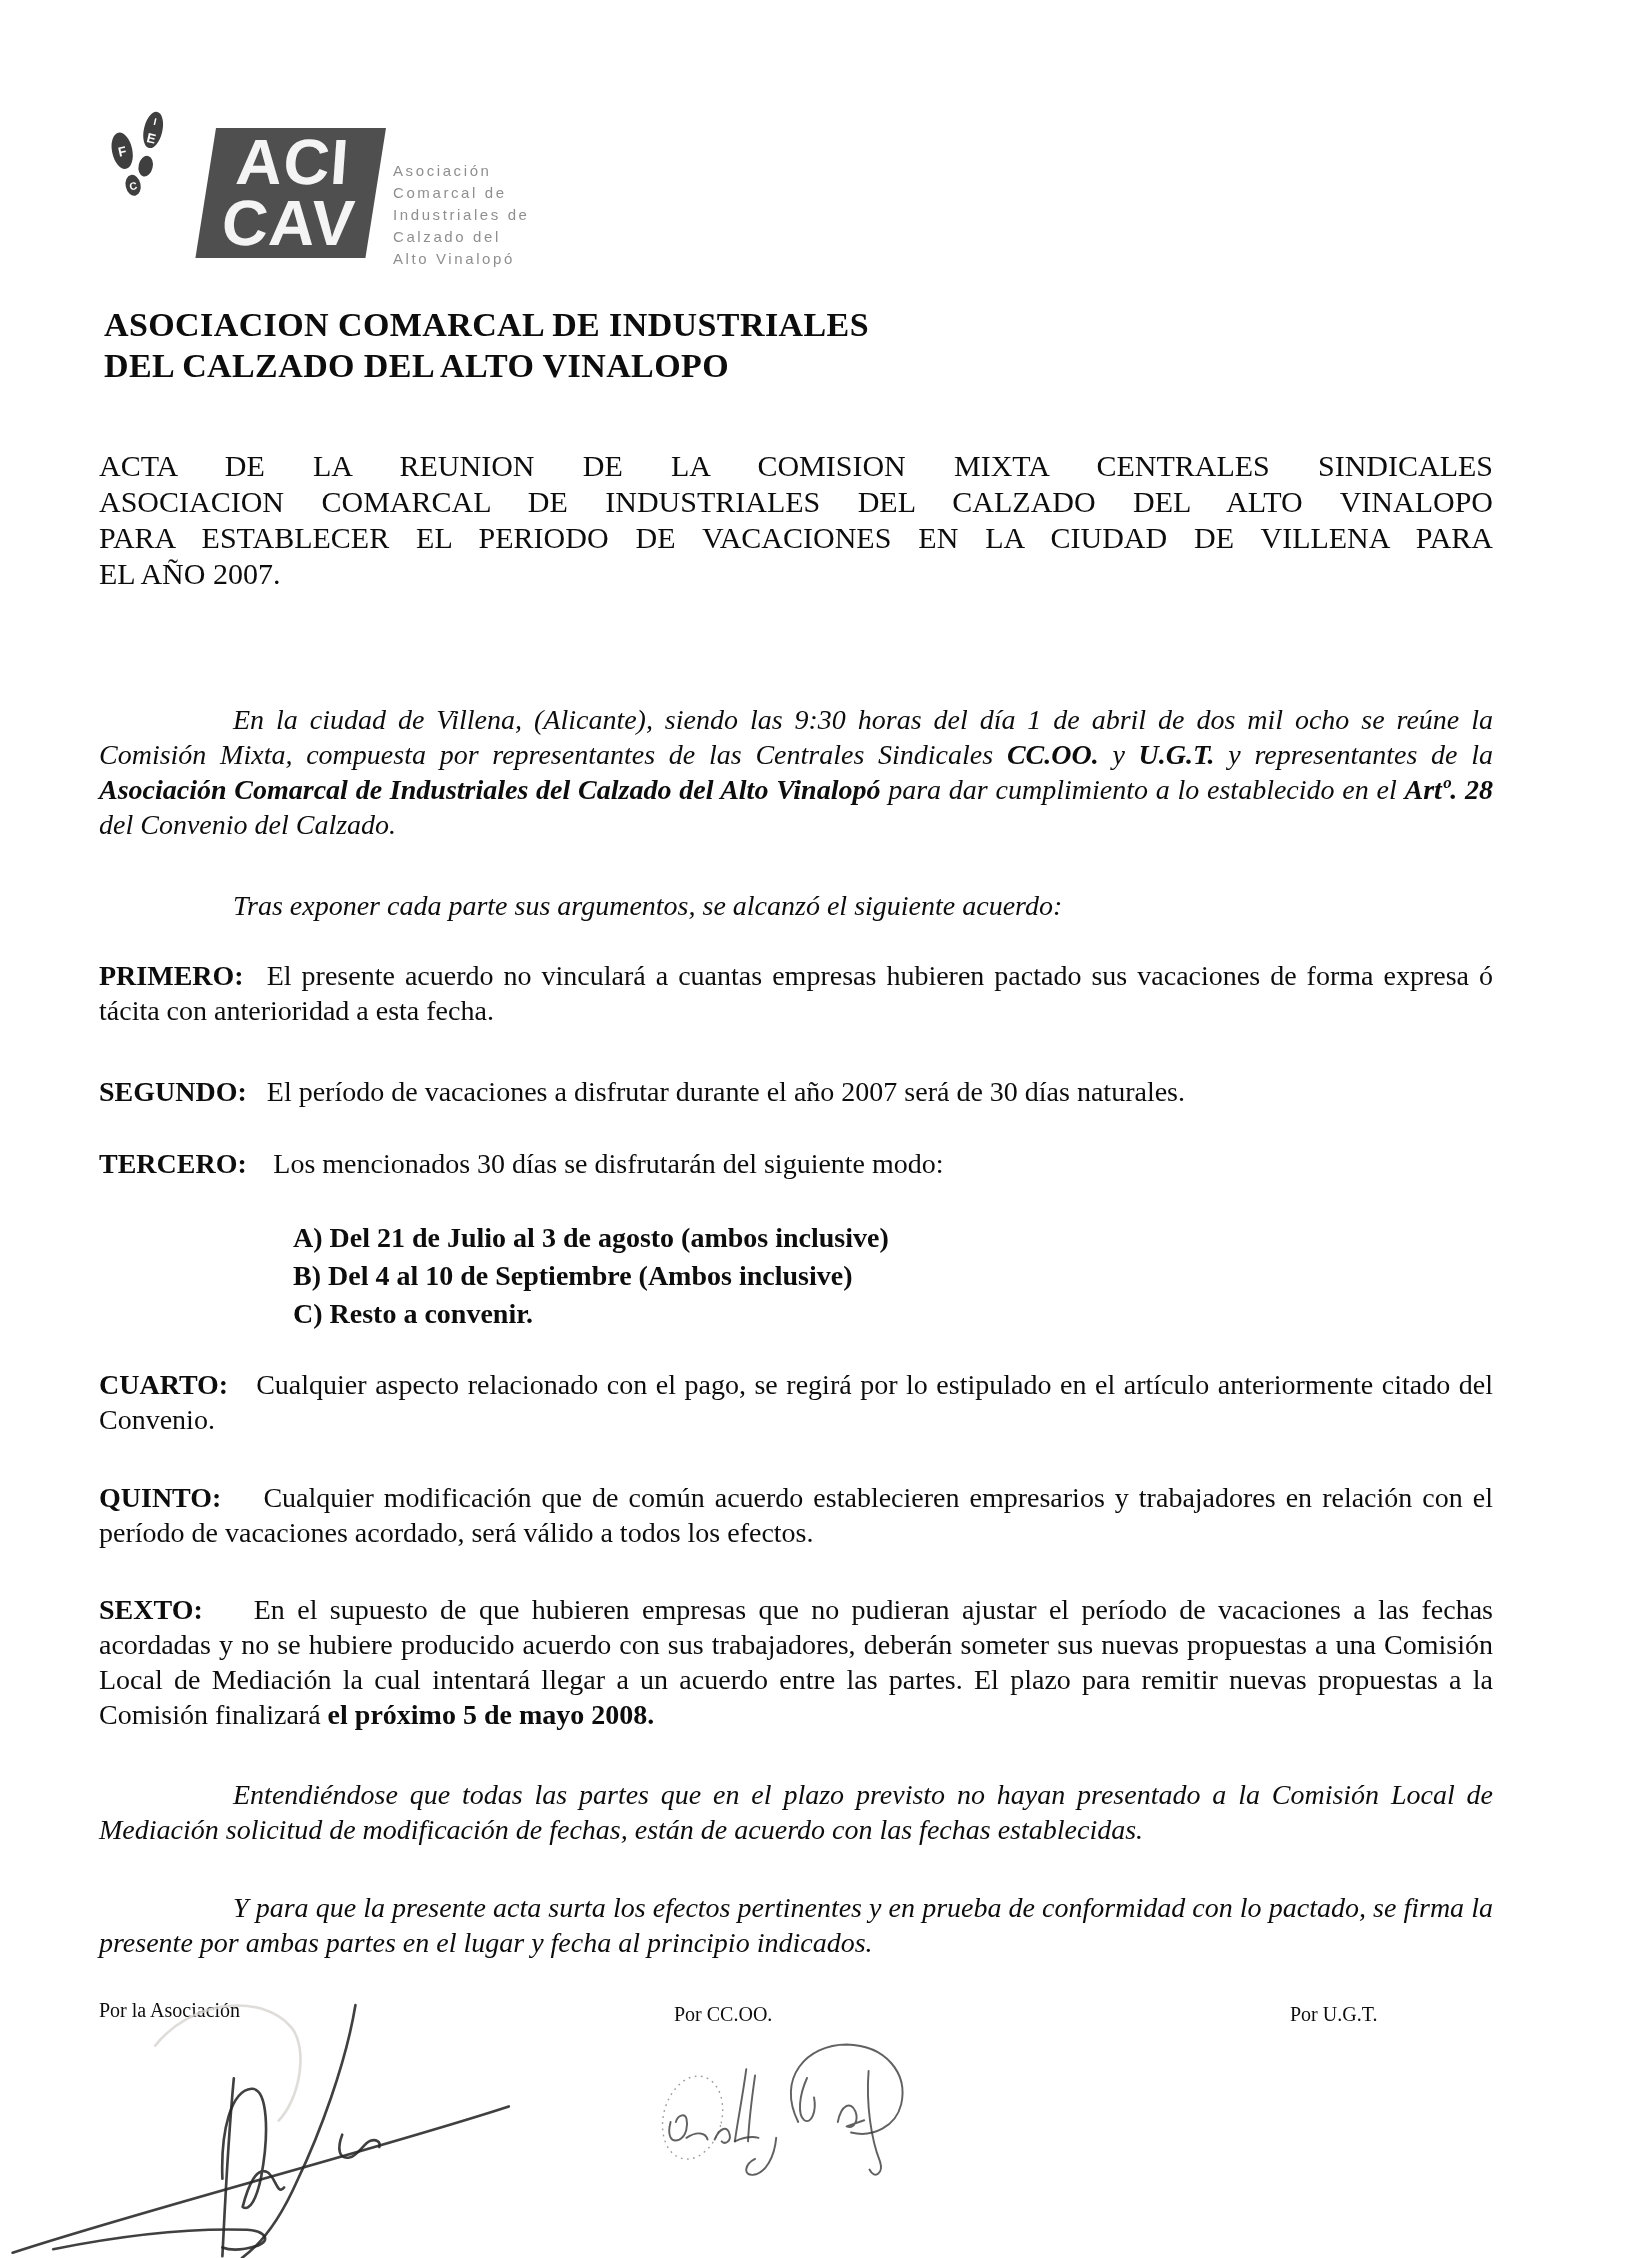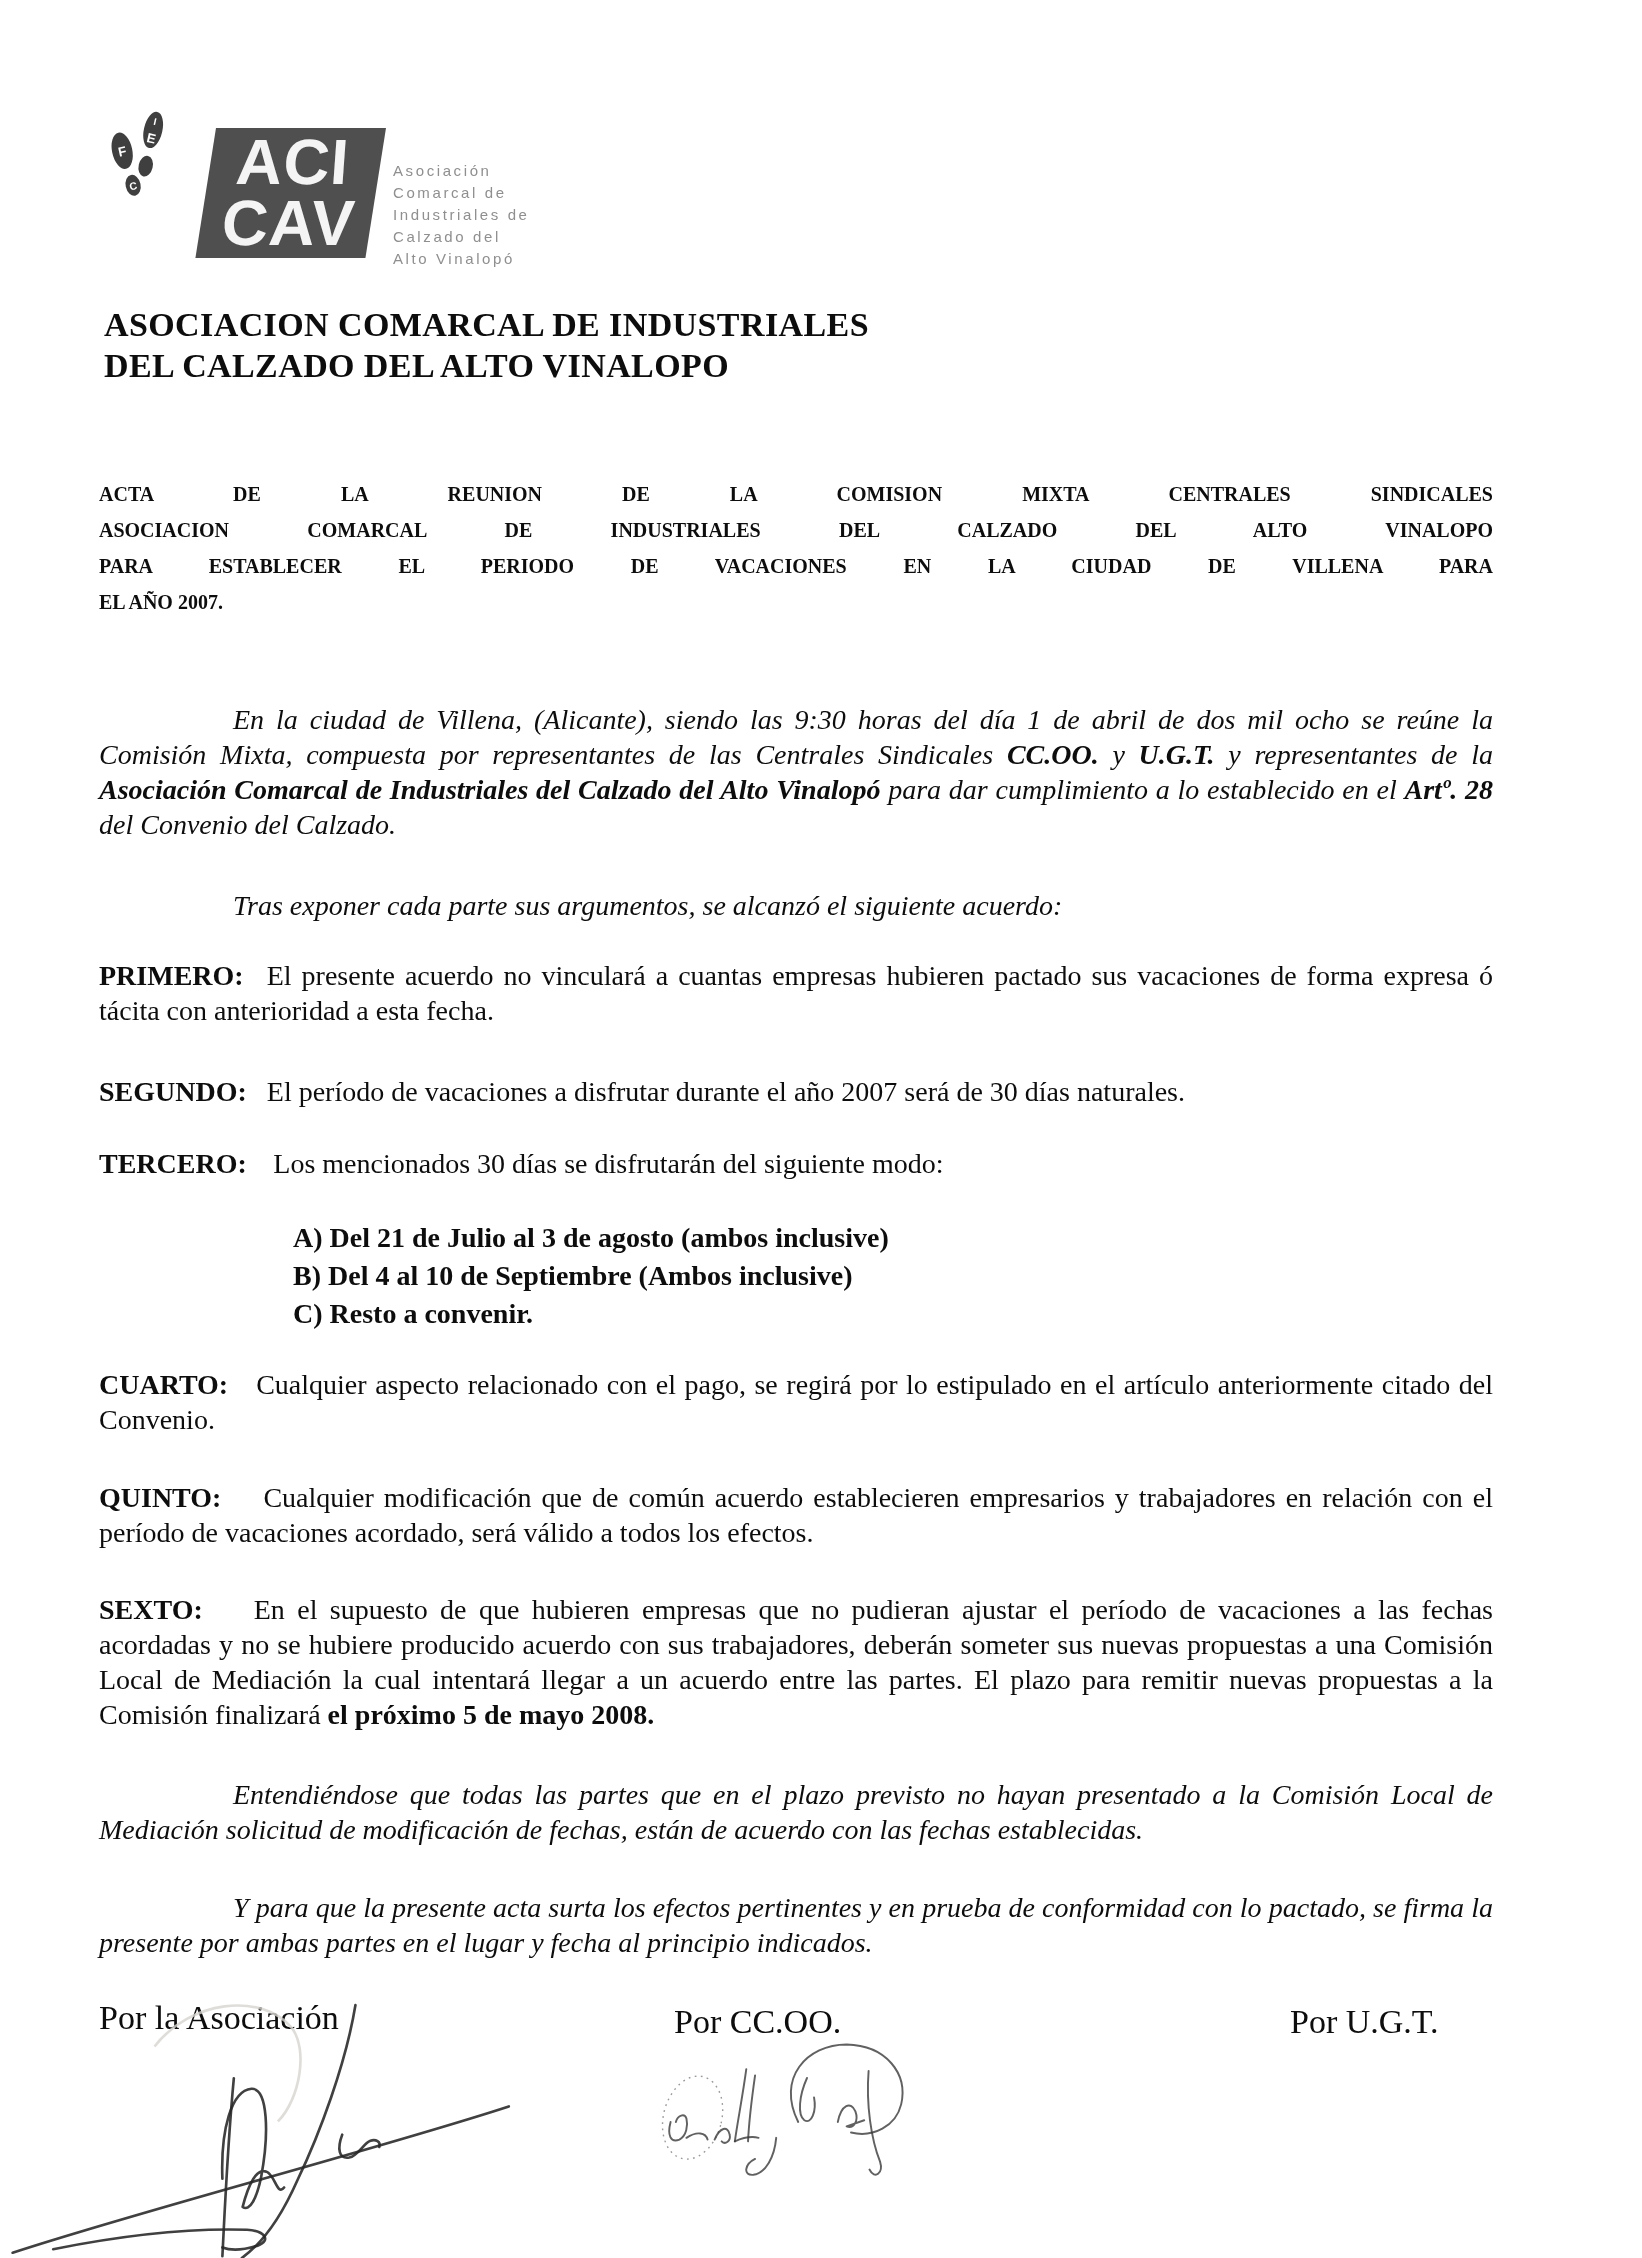--- a/index.html
+++ b/index.html
@@ -22,35 +22,35 @@
   .logo-side{
     left:393px;top:134px;
     font-family:"Liberation Sans", sans-serif;font-size:15px;line-height:22px;
     letter-spacing:2.6px;color:#8f8f8f;white-space:nowrap;margin-top:26px;
   }
   
   .org-heading{
     left:104px;top:304px;font-weight:700;font-size:34px;line-height:41px;
     letter-spacing:0.4px;white-space:nowrap;
   }
-  .doc-title{left:99px;top:476px;width:1394px;font-weight:700;font-size:20px;line-height:36px;}
+  .doc-title{left:99px;top:448px;width:1394px;font-weight:400;font-size:30px;line-height:36px;}
   .doc-title .jline{text-align:justify;text-align-last:justify;}
   .doc-title .lline{text-align:left;}
   
   .para{
     left:99px;width:1394px;font-size:28px;line-height:35px;
     text-align:justify;margin:0;
   }
   .ind{text-indent:134px;font-style:italic;}
   .b{font-weight:700;}
   .lbl{font-weight:700;}
   .g16{margin-right:20px;} .g26{margin-right:23px;} .g30{margin-right:26.5px;}
   .g32{margin-right:28px;} .g48{margin-right:42px;} .g58{margin-right:51px;}
   .vlist{left:293px;top:1219px;font-weight:700;font-size:28px;line-height:38px;}
-  .sig-label{font-size:34px;white-space:nowrap;}
+  .sig-label{font-size:20px;white-space:nowrap;}
   svg{display:block;}
   .stroke{fill:none;stroke:#262626;stroke-width:3;stroke-linecap:round;stroke-linejoin:round;opacity:.88;}
   .stroke-thin{fill:none;stroke:#3a3a3a;stroke-width:2.2;stroke-linecap:round;stroke-linejoin:round;opacity:.8;}
   .smudge{fill:none;stroke:#d7d4d0;stroke-width:3;opacity:.8;}
   .print{fill:#3f3f3f;}
   .print-letter{fill:#ffffff;font-family:"Liberation Sans",sans-serif;font-weight:700;text-anchor:middle;}
 </style>
 </head>
 <body>
 

